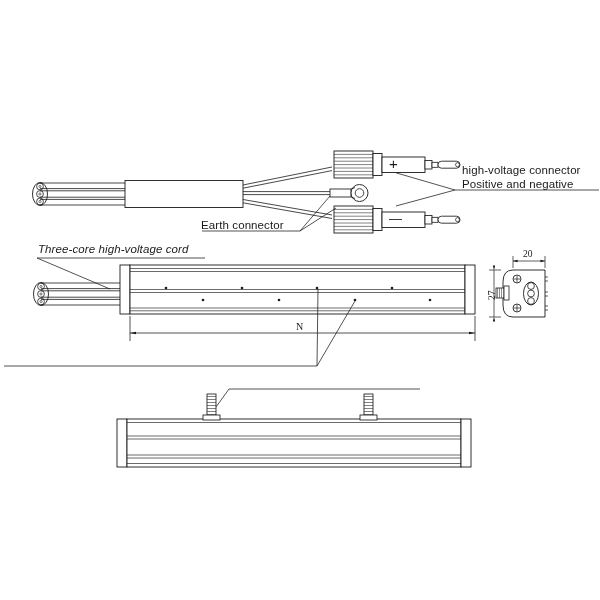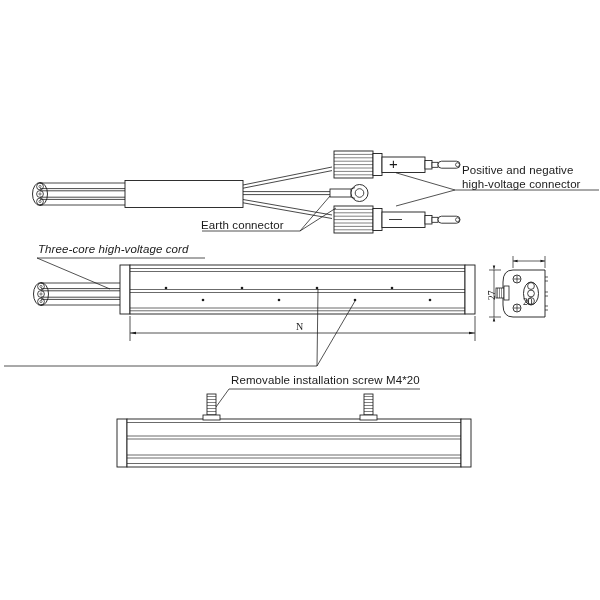--- a/index.html
+++ b/index.html
@@ -335,33 +335,32 @@
       </g>
 
       <g stroke-width="0.75">
         <line x1="229" y1="389" x2="420" y2="389"></line>
         <line x1="229" y1="389" x2="216" y2="407"></line>
       </g>
     </g>
   </svg>
 
   <div class="lbl two-line" style="left:462px; top:163px;">
+    <div>high-voltage connector</div>
     <div>Positive and negative</div>
-    <div>high-voltage connector</div>
   </div>
 
   <div class="lbl" style="left:201px; top:219px;">Earth connector</div>
 
   <div class="lbl" style="left:38px; top:243px;font-style:italic;">Three-core high-voltage cord</div>
 
 
-  <div class="lbl" style="left:231px; top:374px;">Removable installation screw M4*20</div>
 
   <div class="sign" style="left:389px; top:155px; font-size:15px;">+</div>
   <div class="sign" style="left:389px; top:211px; font-size:13px;">—</div>
 
   <div class="dim-txt" style="left:296px; top:321px; font-size:10px;">N</div>
 
-  <div class="dim-txt" style="left:523px; top:249px;margin-top:48px;">20</div>
+  <div class="dim-txt" style="left:523px; top:249px;">20</div>
 
   <div class="dim-txt rot" style="left:487px; top:300px;">27</div>
 
 </div>
 
 </body></html>

